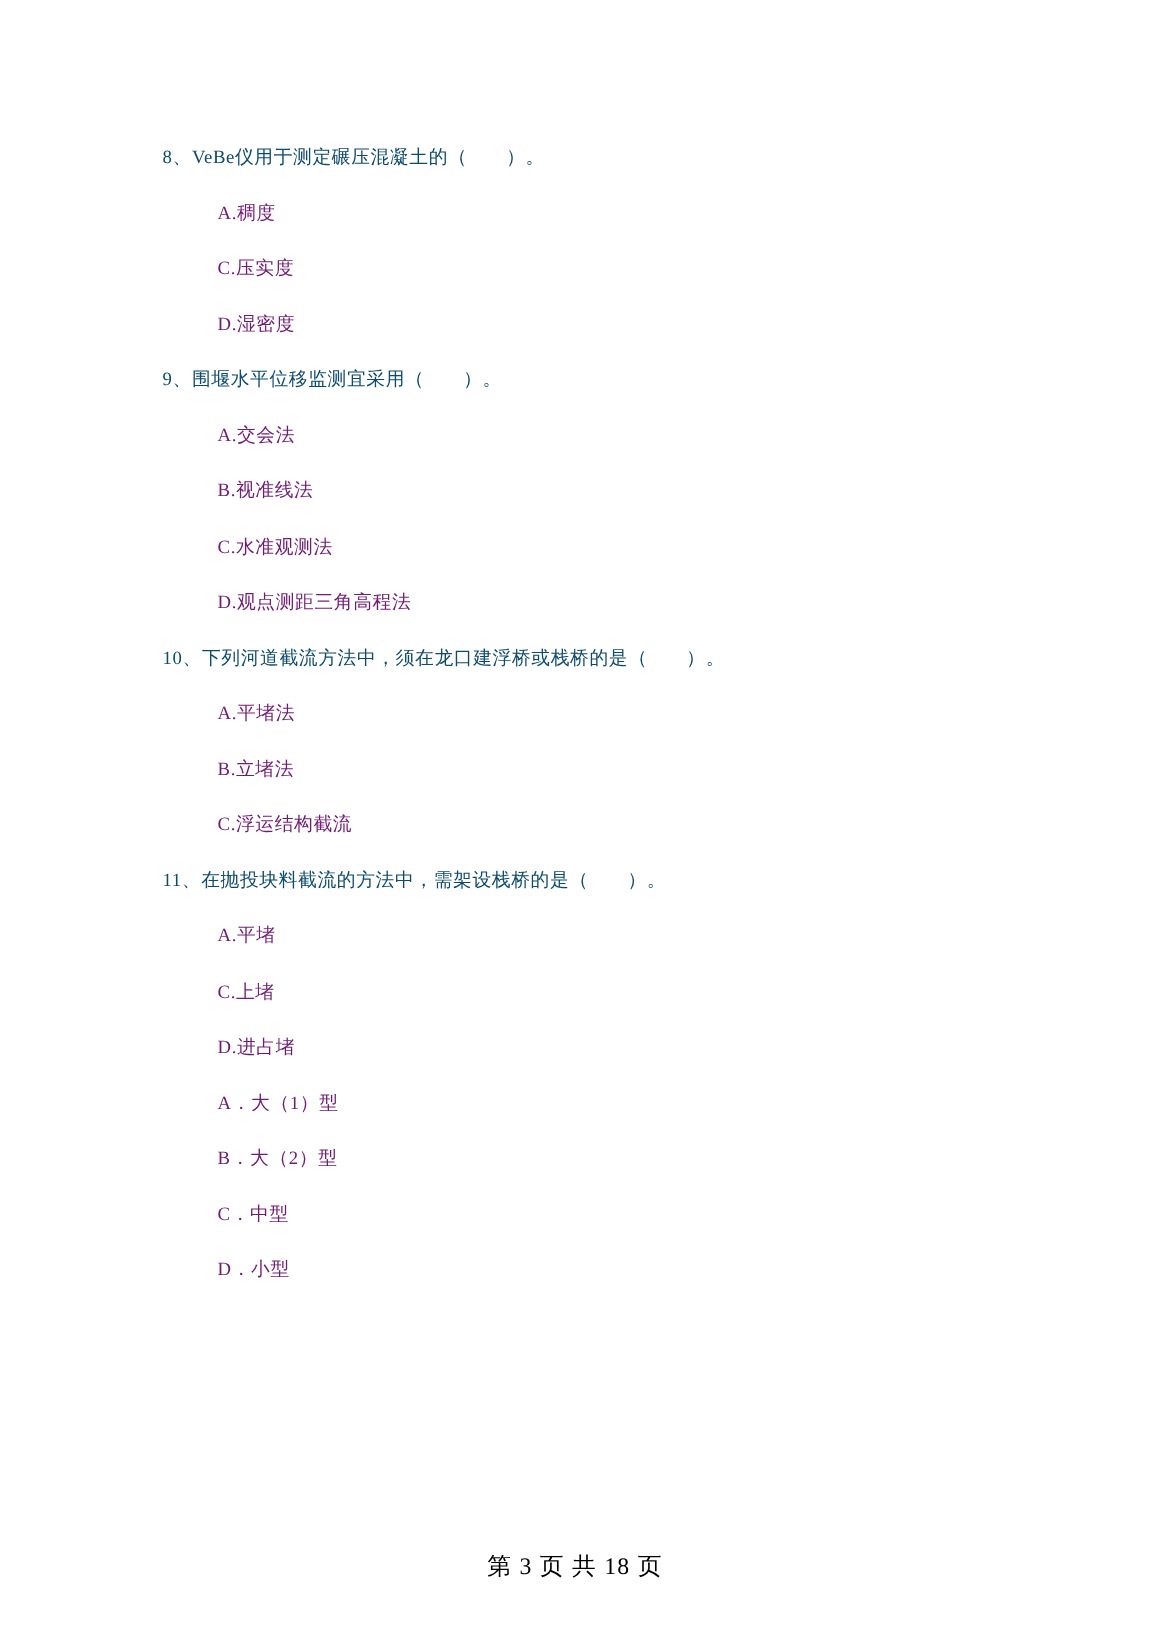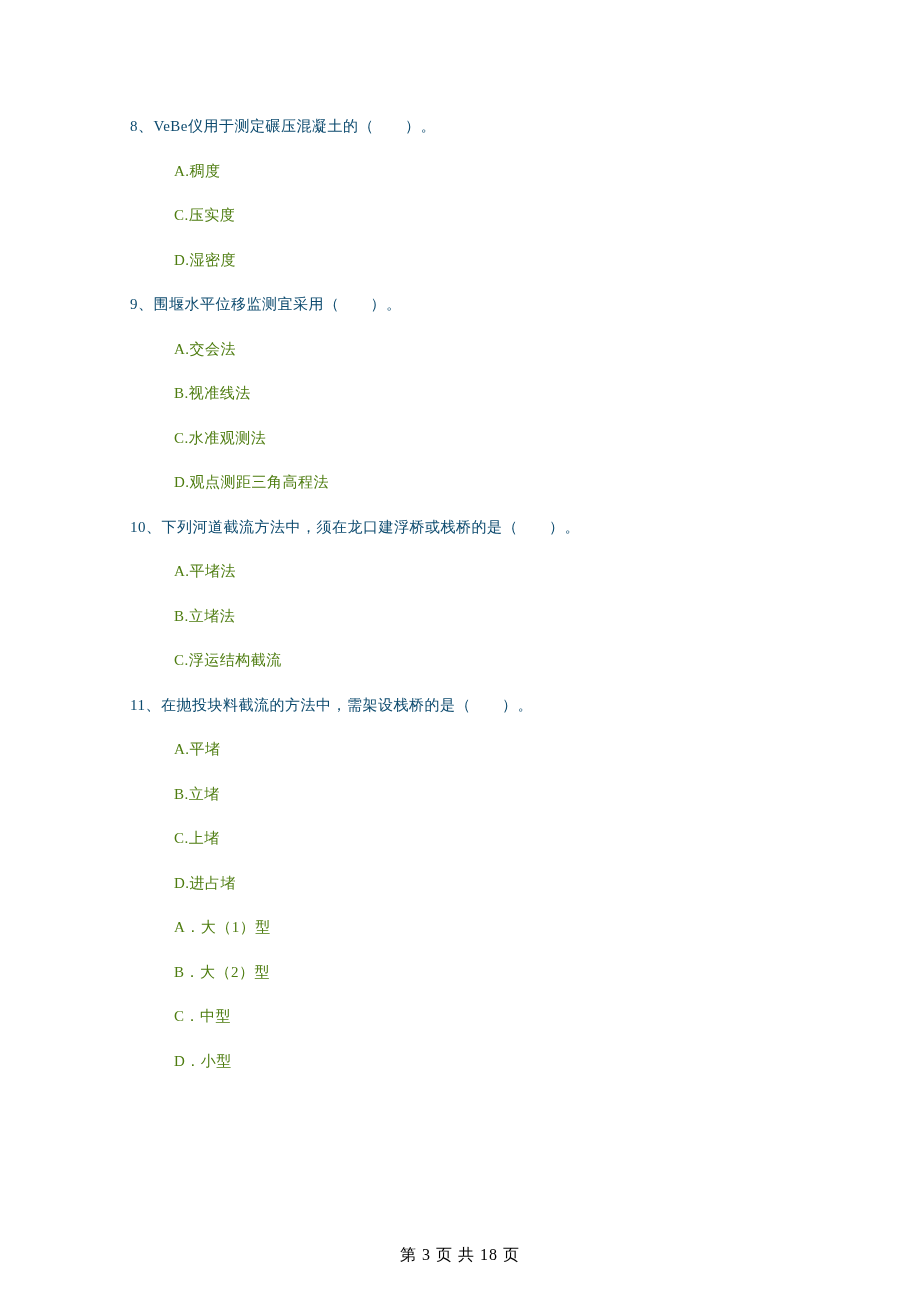--- a/index.html
+++ b/index.html
@@ -23,32 +23,32 @@
     .question-text {
       font-size: 15px;
       line-height: 1.5;
       color: #0c4a6e;
       margin-bottom: 22px;
       letter-spacing: 0.5px;
     }
     .option {
       font-size: 15px;
       line-height: 1.5;
-      color: #4d7c0f;
+      color: #701a75;
       margin-left: 44px;
       margin-bottom: 22px;
       letter-spacing: 0.5px;
     }
     .page-footer {
       position: absolute;
       bottom: 36px;
       left: 0;
       right: 0;
       text-align: center;
-      font-size: 16px;
+      font-size: 19px;
       color: #000000;
       letter-spacing: 1px;
     }
   </style>
 </head>
 <body>
 
 <div class="page-content">
 
   <div class="question">
@@ -77,21 +77,20 @@
     <div class="option">A.平堵法</div>
     <div class="option">B.立堵法</div>
     <div class="option">C.浮运结构截流</div>
   </div>
 
   <div class="question">
     <div class="question-text">
       <span>11、</span><span>在抛投块料截流的方法中，需架设栈桥的是（　　）。</span>
     </div>
     <div class="option">A.平堵</div>
-    <div class="option">B.立堵</div>
     <div class="option">C.上堵</div>
     <div class="option">D.进占堵</div>
   </div>
 
   <div class="question">
     <div class="option">A．大（1）型</div>
     <div class="option">B．大（2）型</div>
     <div class="option">C．中型</div>
     <div class="option">D．小型</div>
   </div>

